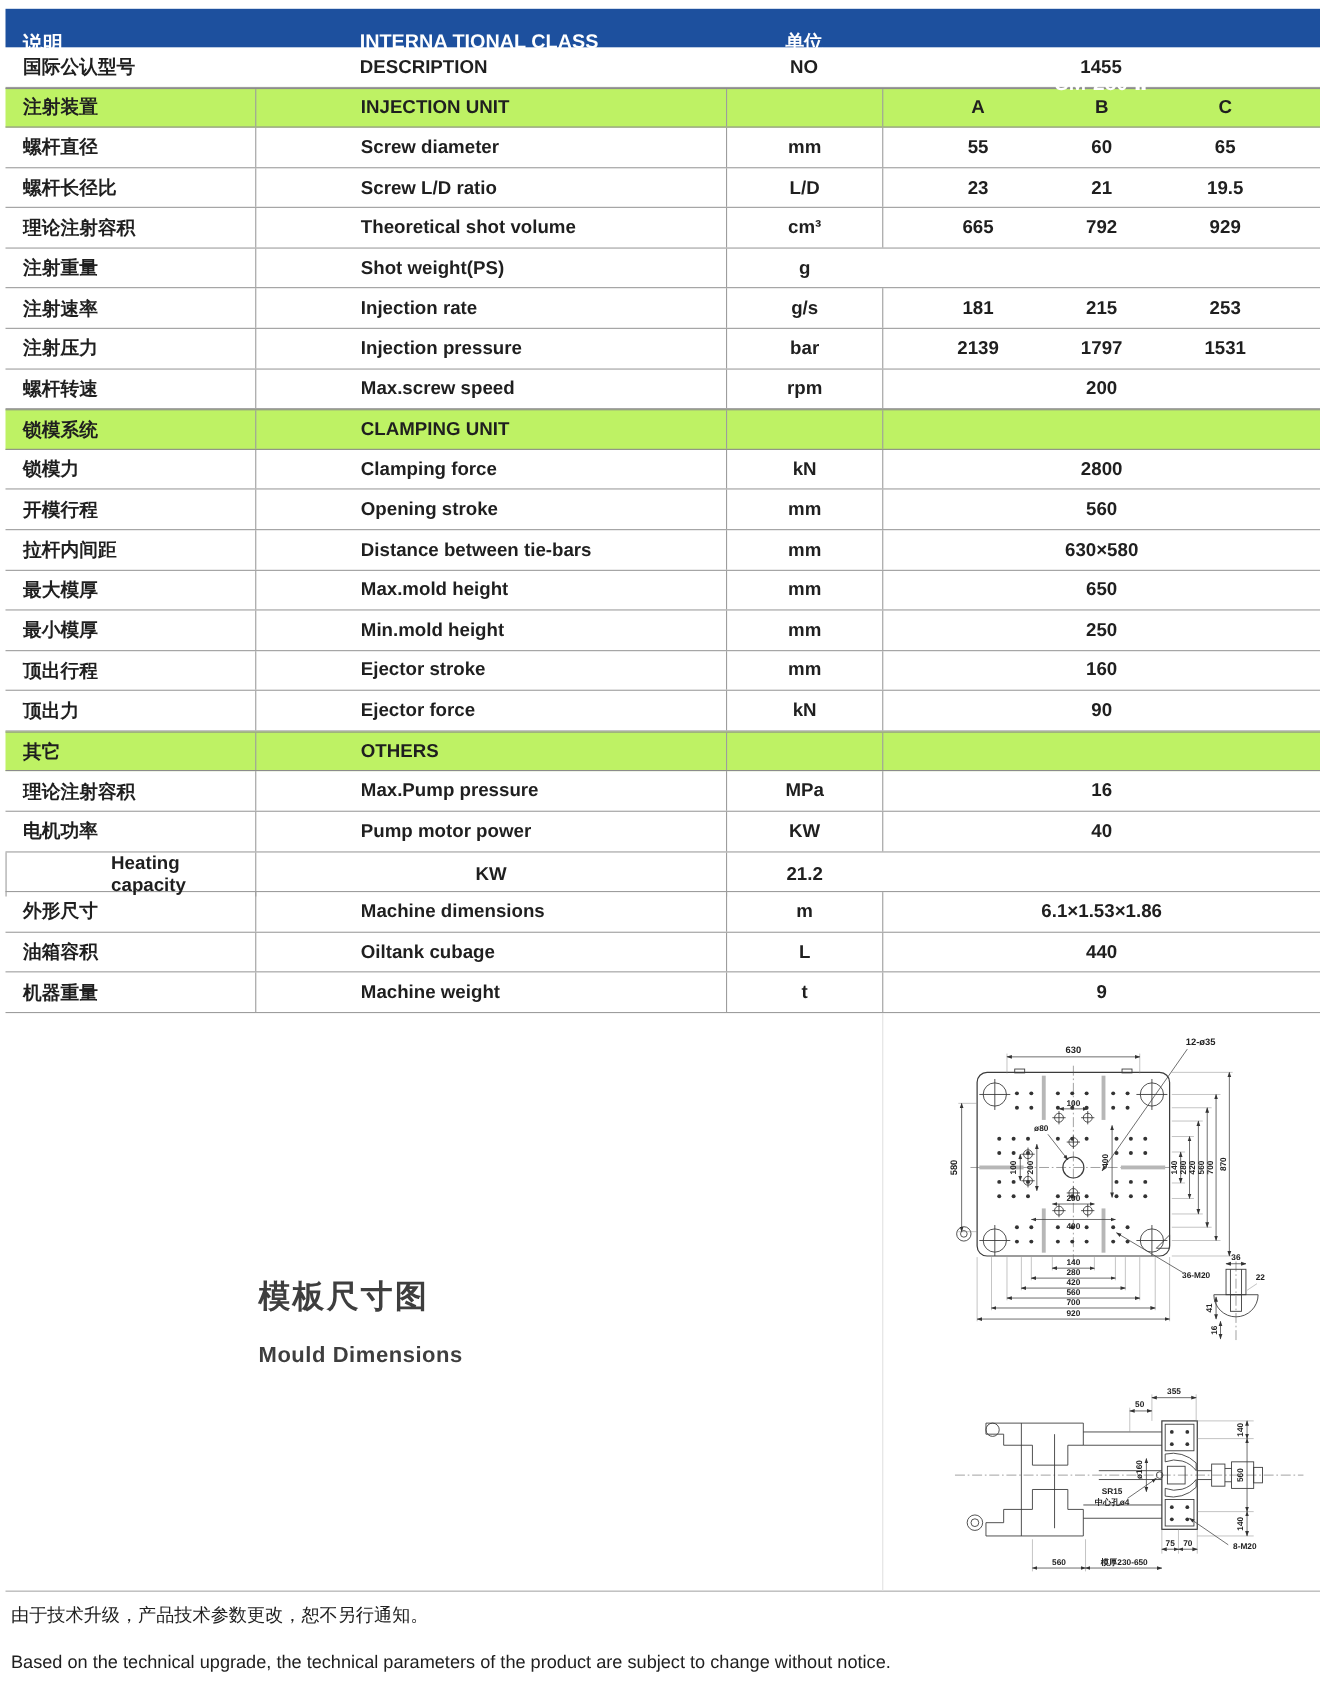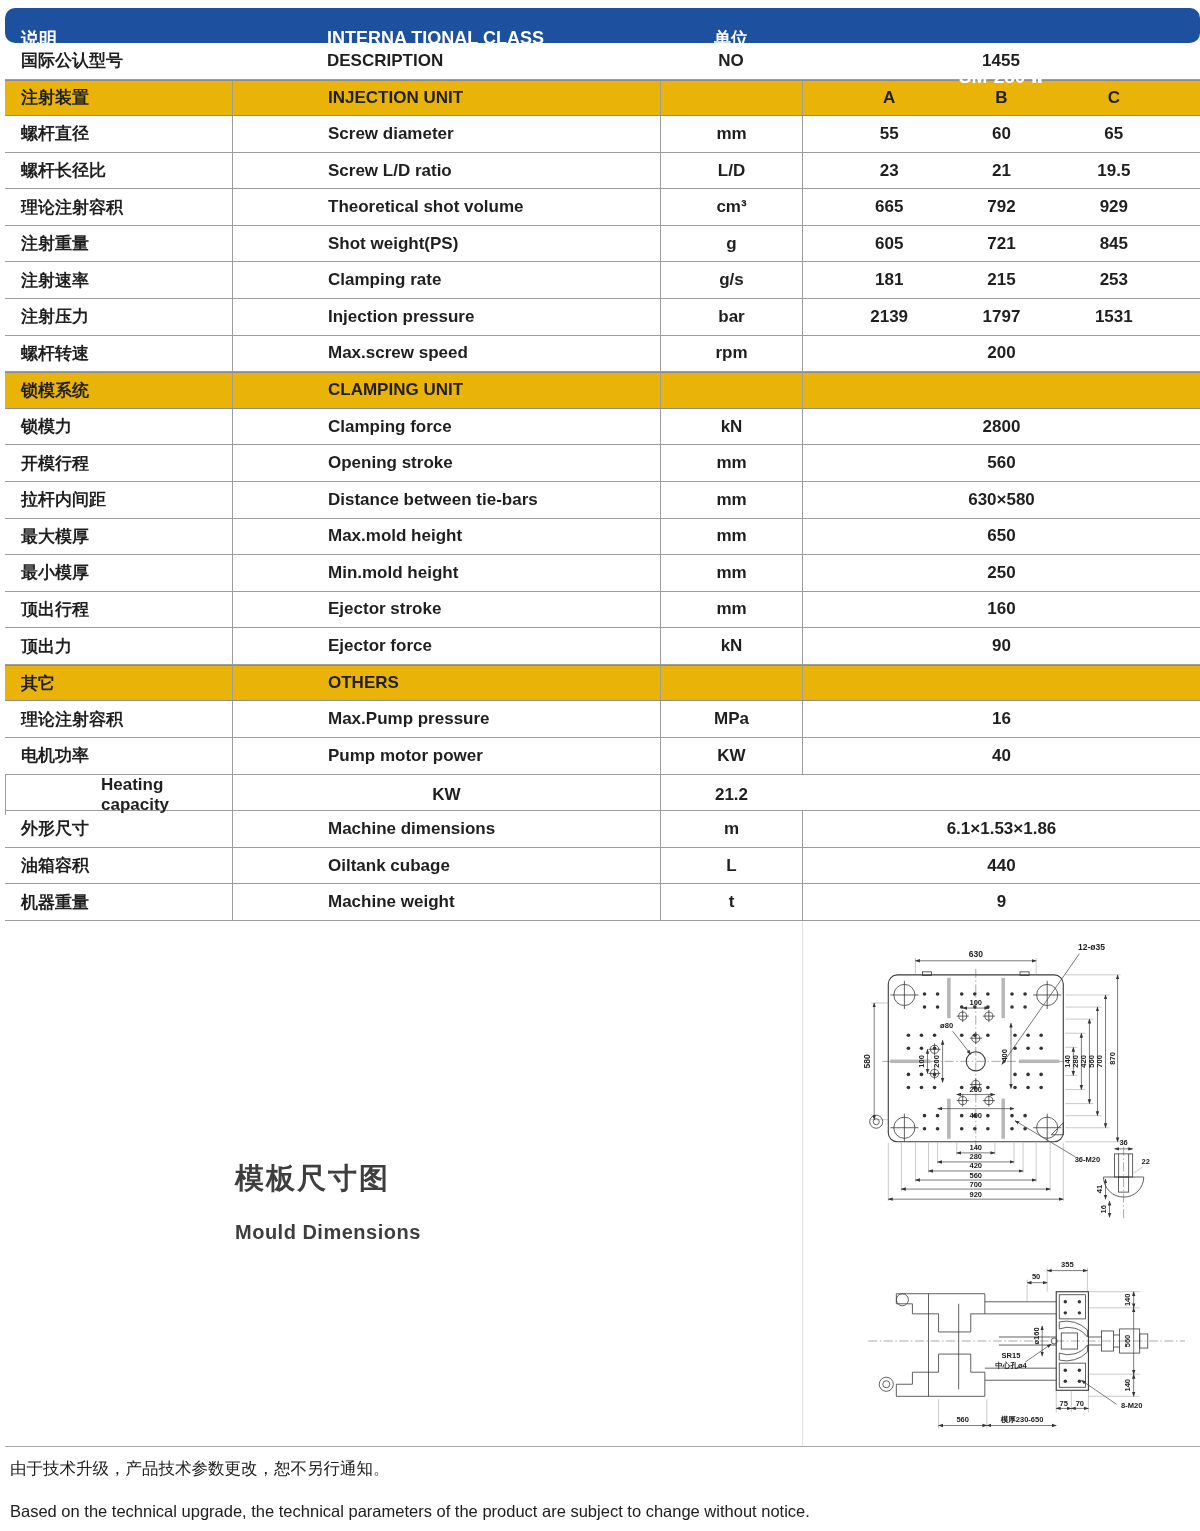--- a/index.html
+++ b/index.html
@@ -11,24 +11,24 @@
   .row { display:grid; grid-template-columns:227px 428px 142px 398px;
          height:36.58px; border-bottom:1px solid #9d9d9d; font-size:17px; font-weight:600; }
   .c { height:100%; display:flex; align-items:center; }
   .c1 { padding-left:16px; }
   .c2 { padding-left:95px; }
   .c3 { justify-content:center; }
   .single { justify-content:center; }
   .vals { display:flex; padding:0 30px; }
   .vals span { flex:1; text-align:center; }
   .bordered .c2, .bordered .c3, .bordered .c4 { border-left:1px solid #9d9d9d; }
-  .header { background:#1d509e; color:#fff; height:35px; border-bottom:none; font-weight:700;border-radius:10px; }
+  .header { background:#1d509e; color:#fff; height:35px; border-bottom:none; font-weight:700; }
   .header .c1, .header .c2 { font-size:18px; }
   .header .c4 { justify-content:center; font-size:19px;margin-top:38px; }
-  .section { background:#eab308; border-top:1px solid #8c8c8c; border-bottom:1px solid #8c8c8c; }
+  .section { background:#bef264; border-top:1px solid #8c8c8c; border-bottom:1px solid #8c8c8c; }
   .desc .c4 { justify-content:center; }
 
   
   .lower { position:relative; width:1195px; height:526px; border-bottom:1px solid #a8a8a8; }
   .v-divide { position:absolute; left:797px; top:0; bottom:0; width:1px; background:#e2e2e2; }
   .mould-title { position:absolute; left:230px; top:238px; color:#3e3e3e; }
   .mould-title .cn { font-size:29px; font-weight:700; letter-spacing:2px; }
   .mould-title .en { font-size:20px; font-weight:700; margin-top:22px; letter-spacing:0.5px; }
   .front-svg { position:absolute; left:833px; top:6px; }
   .side-svg  { position:absolute; left:833px; top:322px; }
@@ -115,30 +115,25 @@
         <span>665</span>
         <span>792</span>
         <span>929</span>
       </div>
     </div>
 
     <div class="row bordered">
       <div class="c c1">注射重量</div>
       <div class="c c2">Shot weight(PS)</div>
       <div class="c c3">g</div>
-      <div class="c c4 vals">
-        <span>605</span>
-        <span>721</span>
-        <span>845</span>
-      </div>
     </div>
 
     <div class="row bordered">
       <div class="c c1">注射速率</div>
-      <div class="c c2">Clamping rate</div>
+      <div class="c c2">Injection rate</div>
       <div class="c c3">g/s</div>
       <div class="c c4 vals">
         <span>181</span>
         <span>215</span>
         <span>253</span>
       </div>
     </div>
 
     <div class="row bordered">
       <div class="c c1">注射压力</div>

